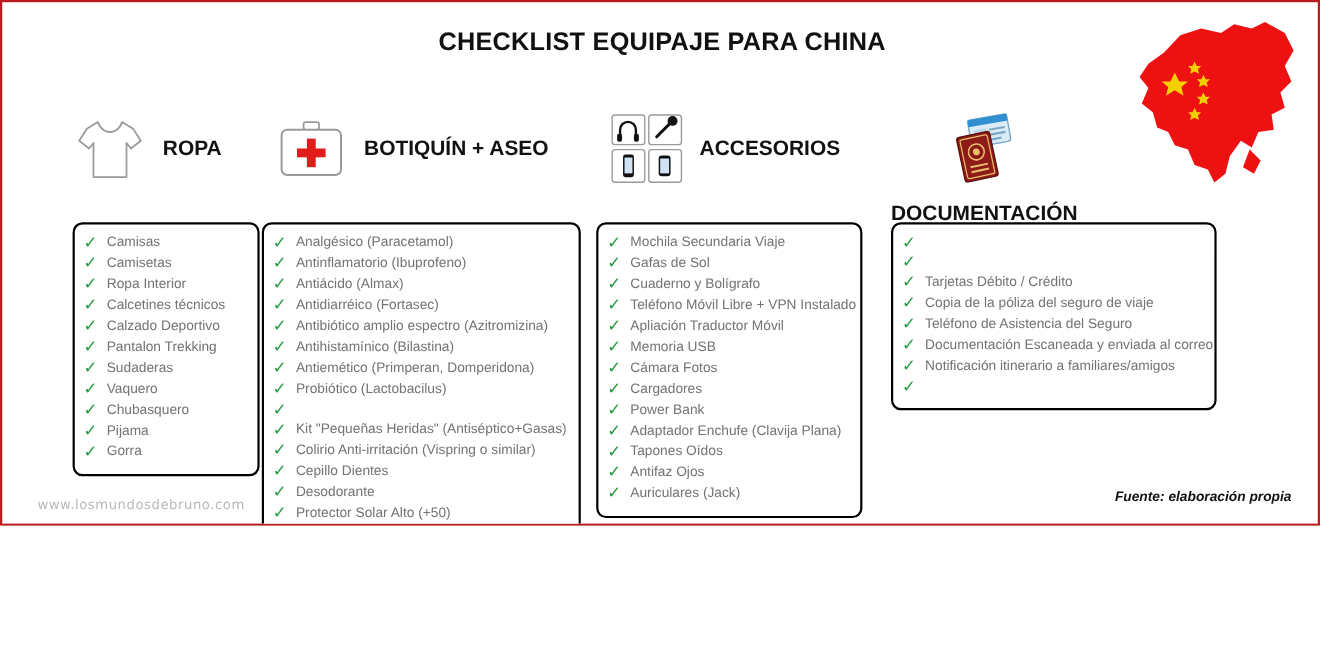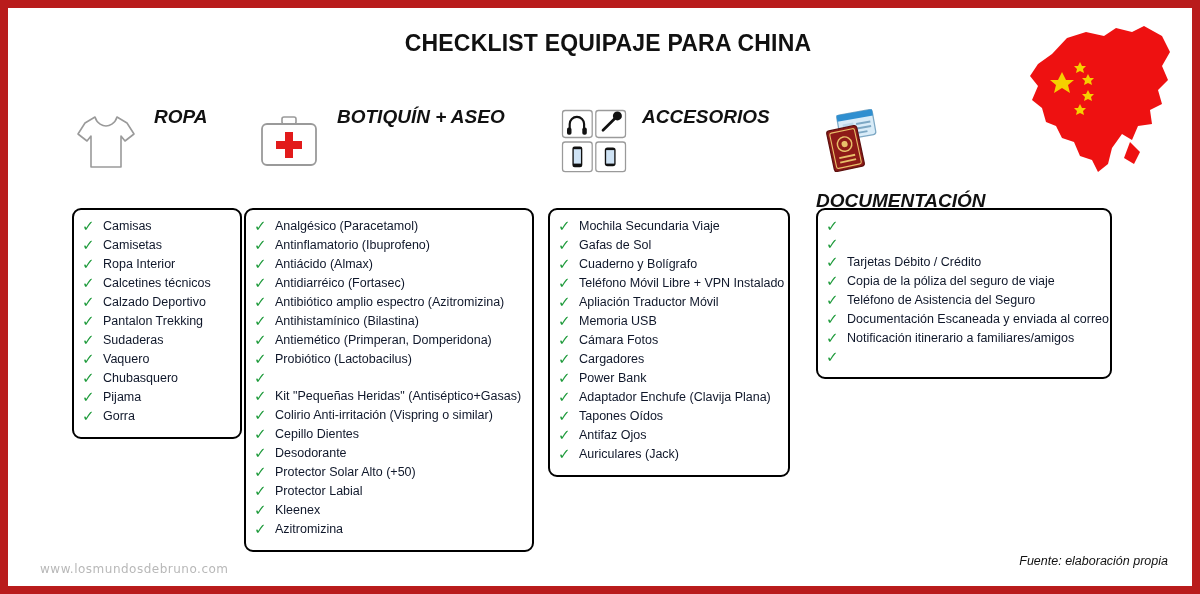--- a/index.html
+++ b/index.html
@@ -6,23 +6,23 @@
     margin: 0;
     padding: 0;
     background: #ffffff;
   }
   body {
     font-family: "Liberation Sans", sans-serif;
   }
   #page {
     position: relative;
     width: 1200px;
-    height: 594px;
+    height: 478px;
     background: #ffffff;
-    border: 8px solid #b91c1c;
+    border: 2px solid #b91c1c;
     box-sizing: border-box;
     overflow: hidden;
   }
   #title {
     position: absolute;
     top: 22px;
     left: 0;
     width: 1200px;
     text-align: center;
     font-size: 23px;
@@ -37,23 +37,22 @@
     top: 6px;
     right: 10px;
     width: 170px;
     height: 180px;
   }
 
   
   .col-header {
     position: absolute;
     display: flex;
-    align-items: flex-start;
+    align-items: center;
     gap: 12px;
-    font-style: italic;
   }
   .col-header .head-label {
     font-size: 19px;
     font-weight: bold;
     color: #111111;
     white-space: nowrap;
   }
   .icon-box {
     width: 72px;
     height: 72px;
@@ -83,40 +82,40 @@
     color: #1f9b3c;
     font-size: 15px;
     font-weight: bold;
     line-height: 16px;
     width: 13px;
     flex: 0 0 auto;
     font-family: "DejaVu Sans", sans-serif;
   }
   .item-text {
     font-size: 12.5px;
-    color: #0f172a;
+    color: #737373;
     white-space: nowrap;
   }
 
   
   #watermark {
     position: absolute;
     left: 32px;
     bottom: 10px;
     font-family: "DejaVu Sans", sans-serif;
     font-size: 12px;
     color: #b8b8b8;
     letter-spacing: 0.5px;
   }
   #source {
     position: absolute;
     right: 24px;
     bottom: 18px;
     font-size: 12.5px;
-    font-weight: normal;
+    font-weight: bold;
     font-style: italic;
     color: #111111;
   }
 
   
   .tshirt svg, .kit svg, .acc svg, .doc svg { display: block; }
 </style>
 </head>
 <body>
 

